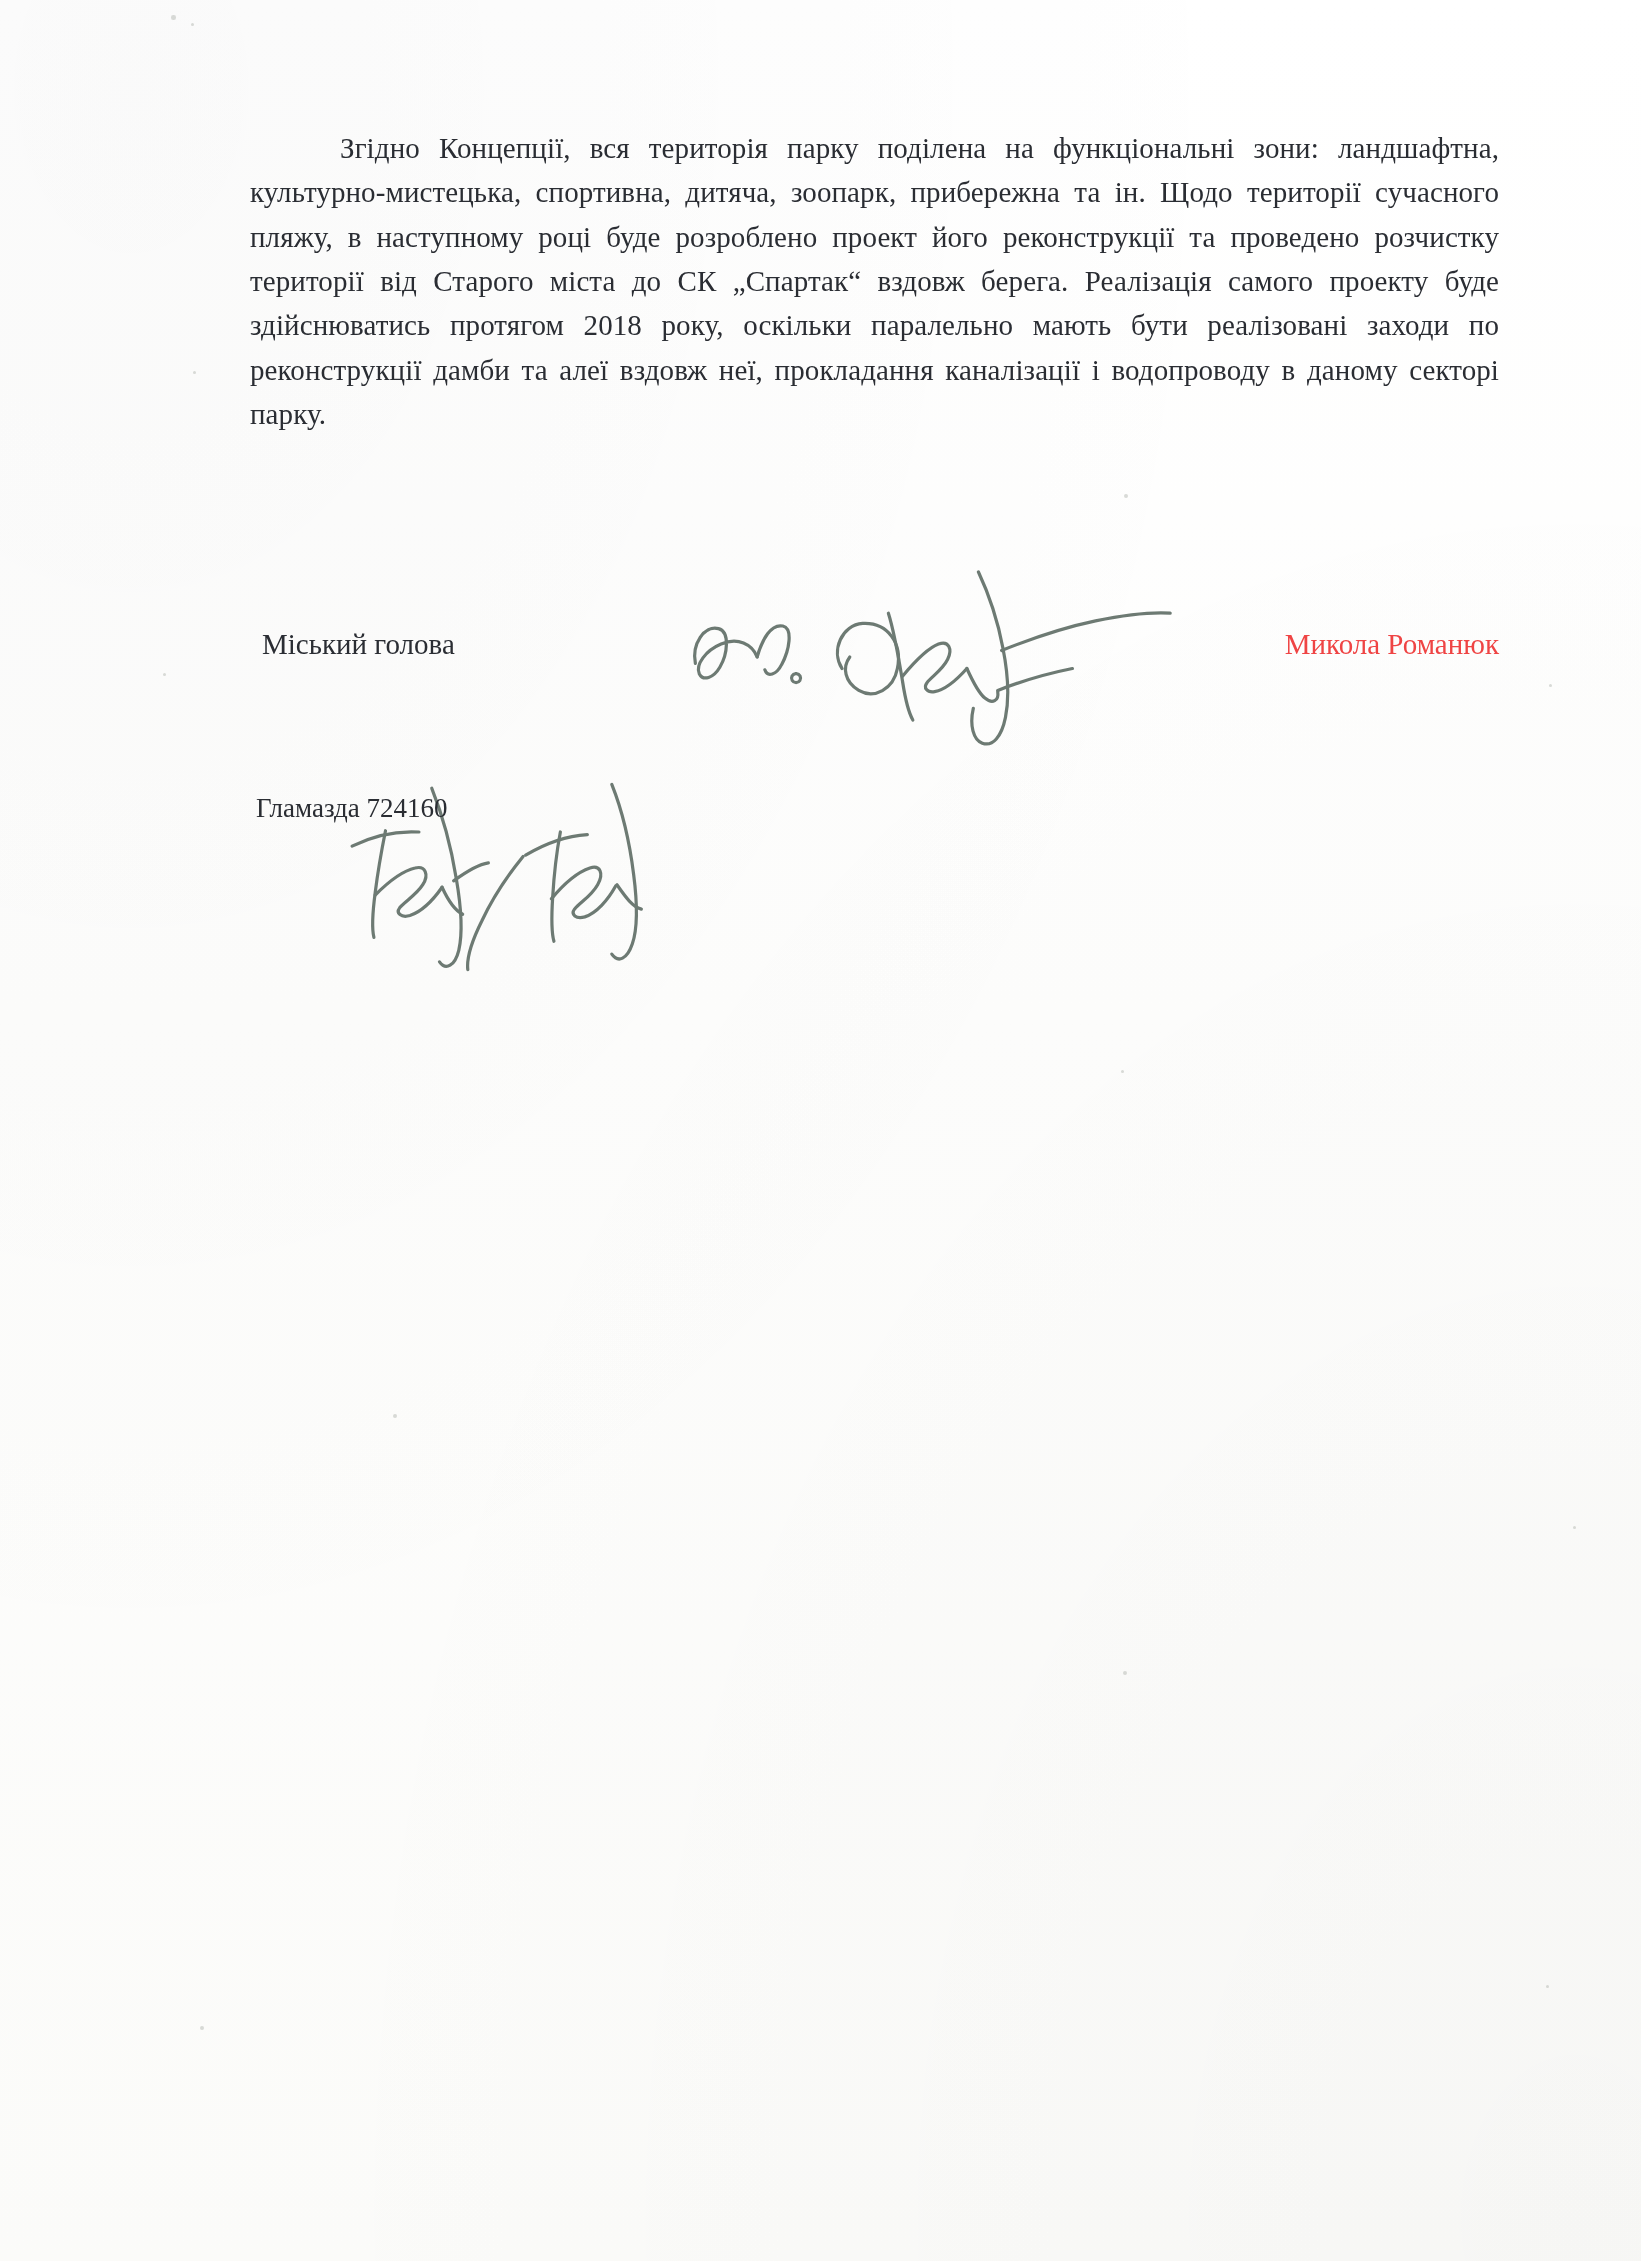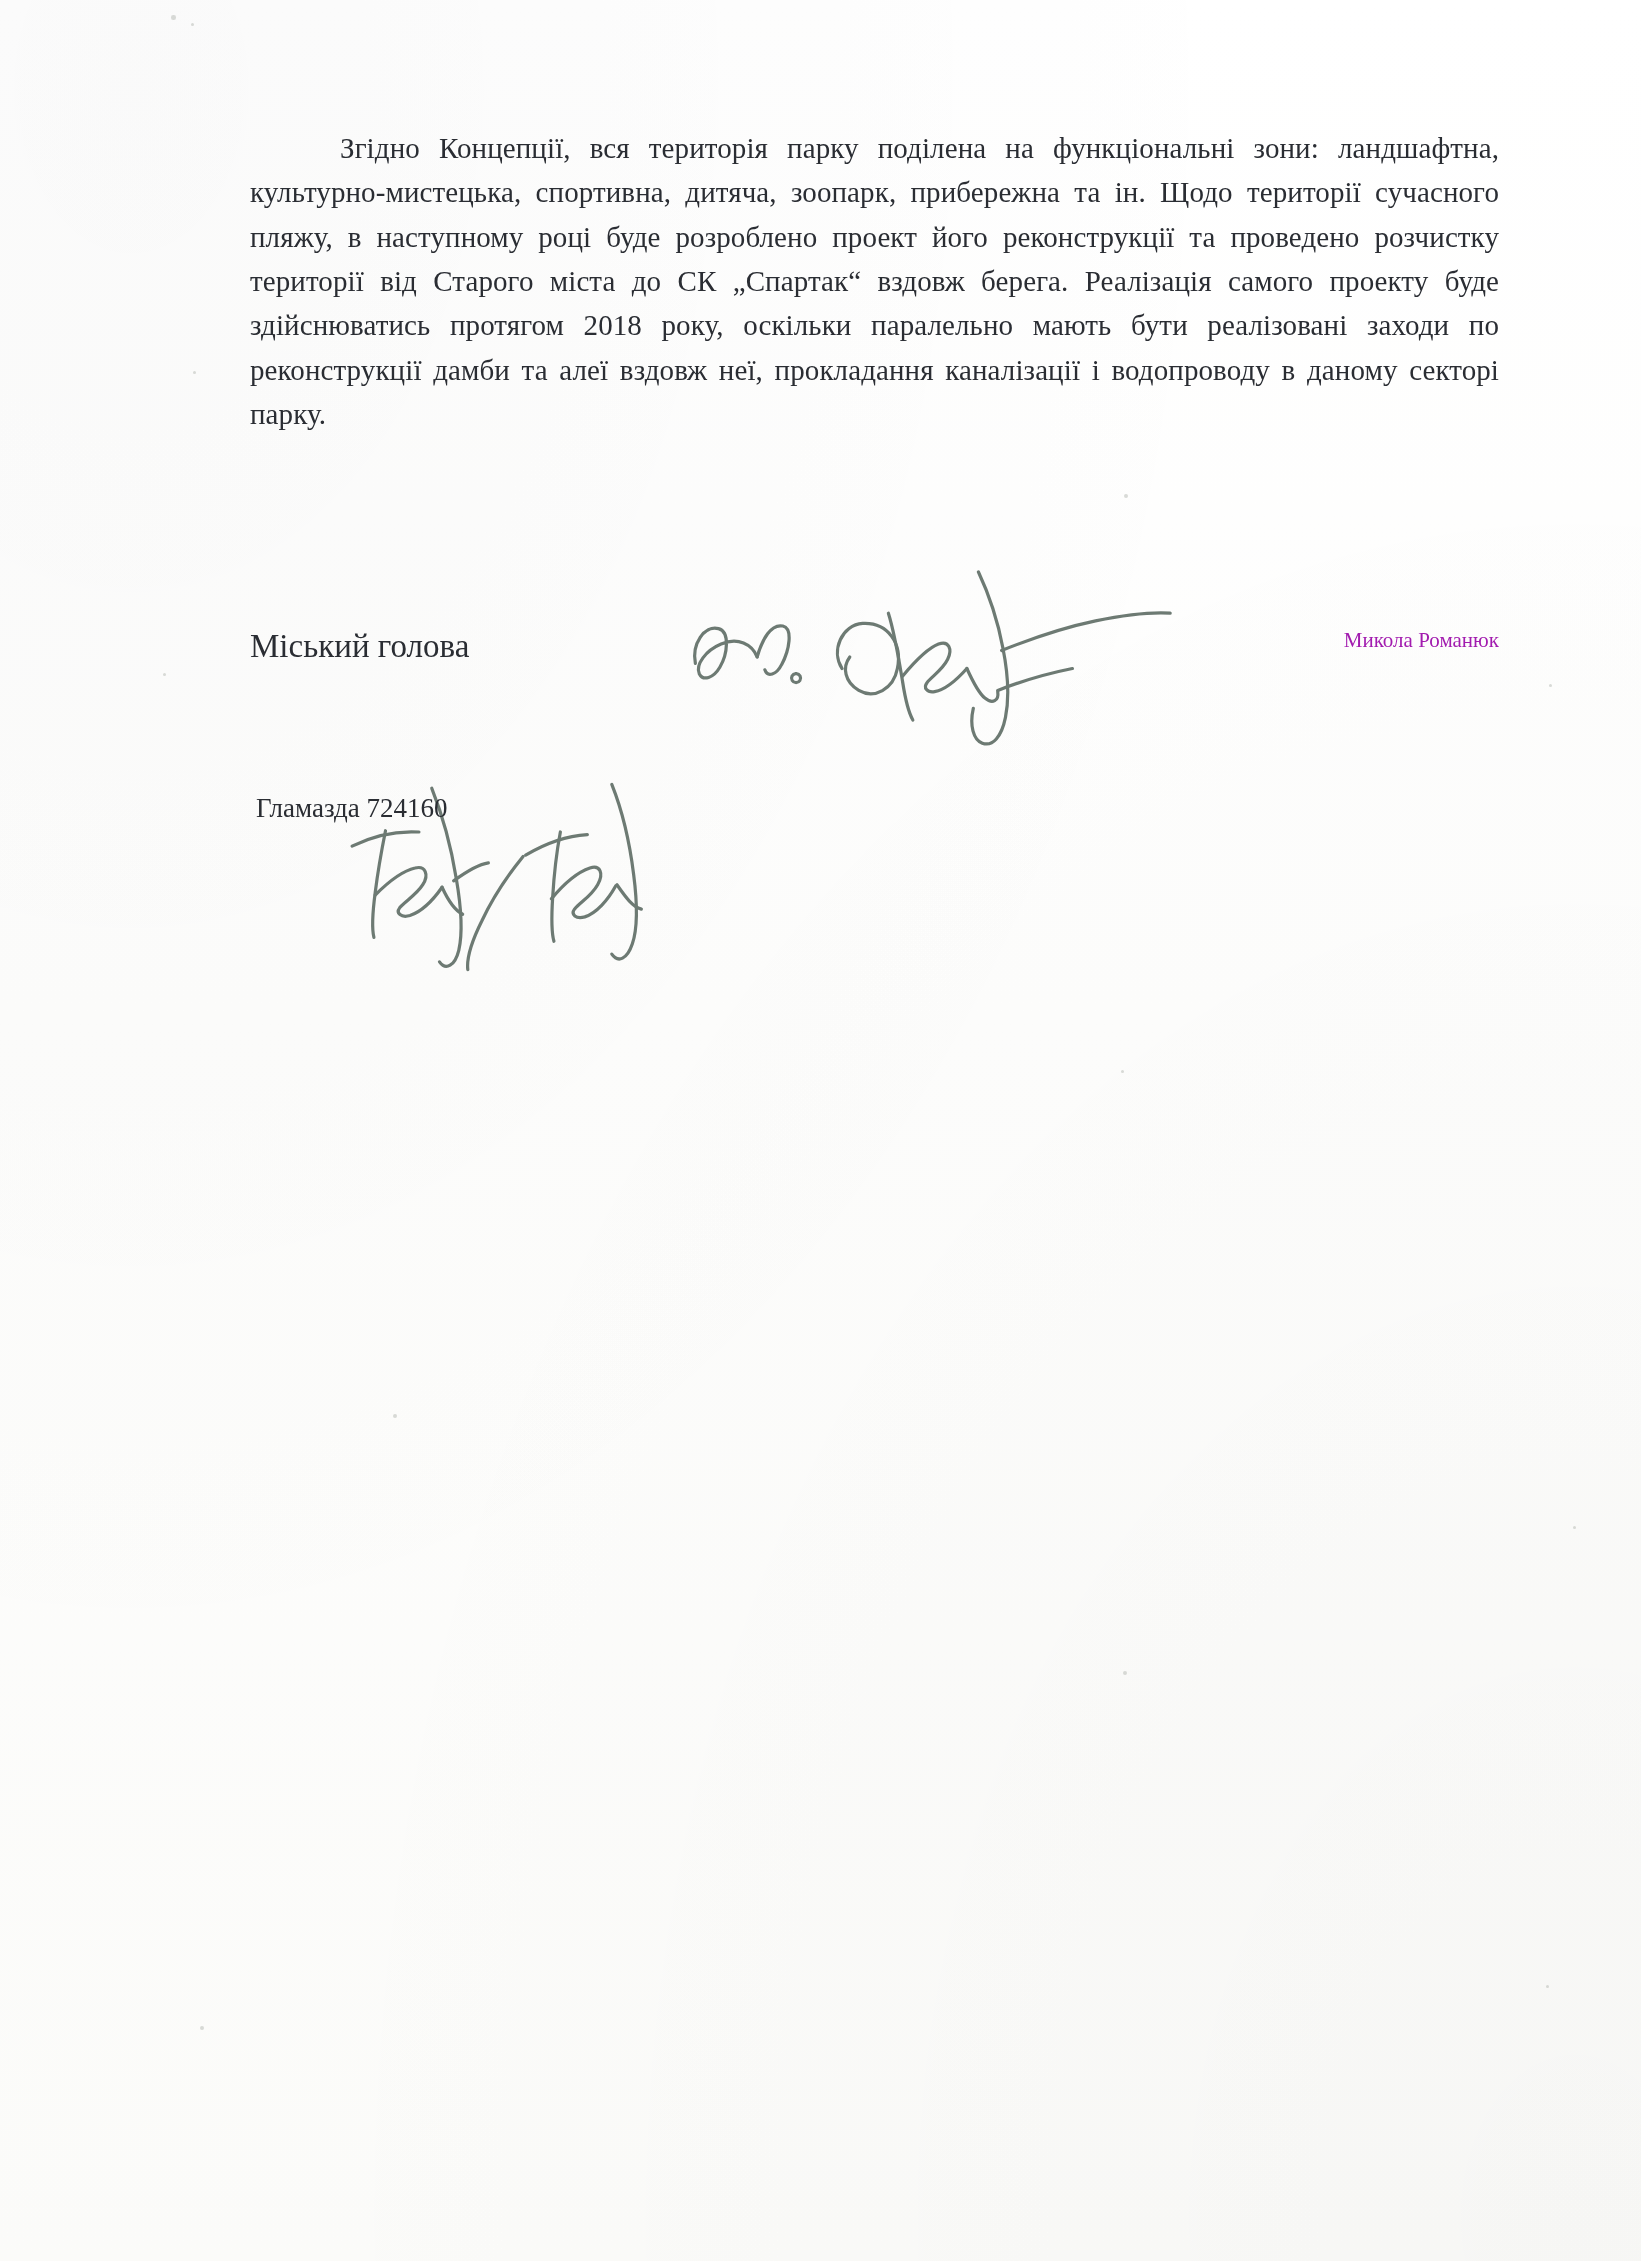--- a/index.html
+++ b/index.html
@@ -54,26 +54,27 @@
   .sign-row {
     position: absolute;
     left: 250px;
     top: 628px;
     width: 1249px;
     display: flex;
     justify-content: space-between;
     align-items: flex-start;
   }
   .sign-left {
-    font-size: 33px;
+    font-size: 29px;
     color: #2a2d33;
+    margin-left: 12px;
   }
   .sign-right {
-    font-size: 21px;
-    color: #a21caf;
+    font-size: 29px;
+    color: #ef4444;
     white-space: nowrap;
   }
   .typist {
     position: absolute;
     left: 250px;
     top: 793px;
     font-size: 27px;
     color: #2a2d33;
     margin-left: 6px;
   }

